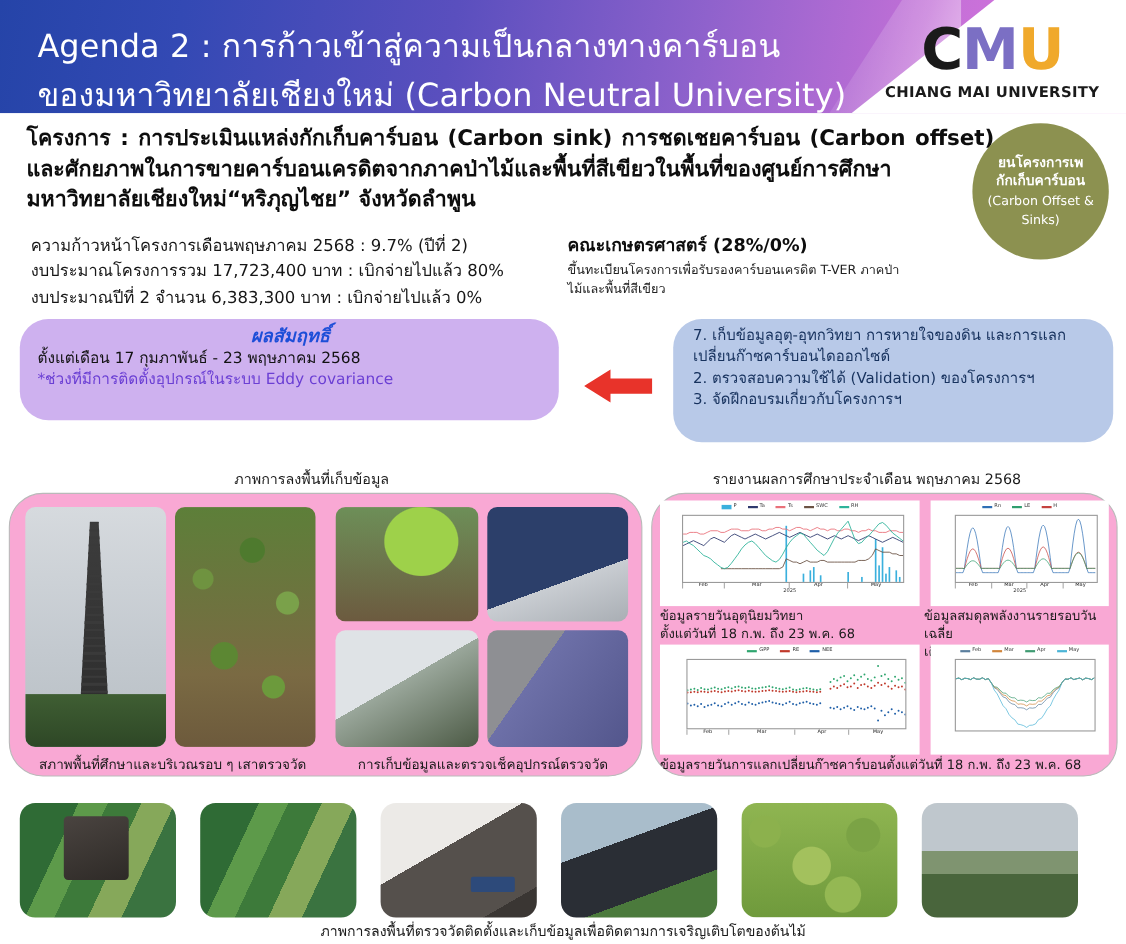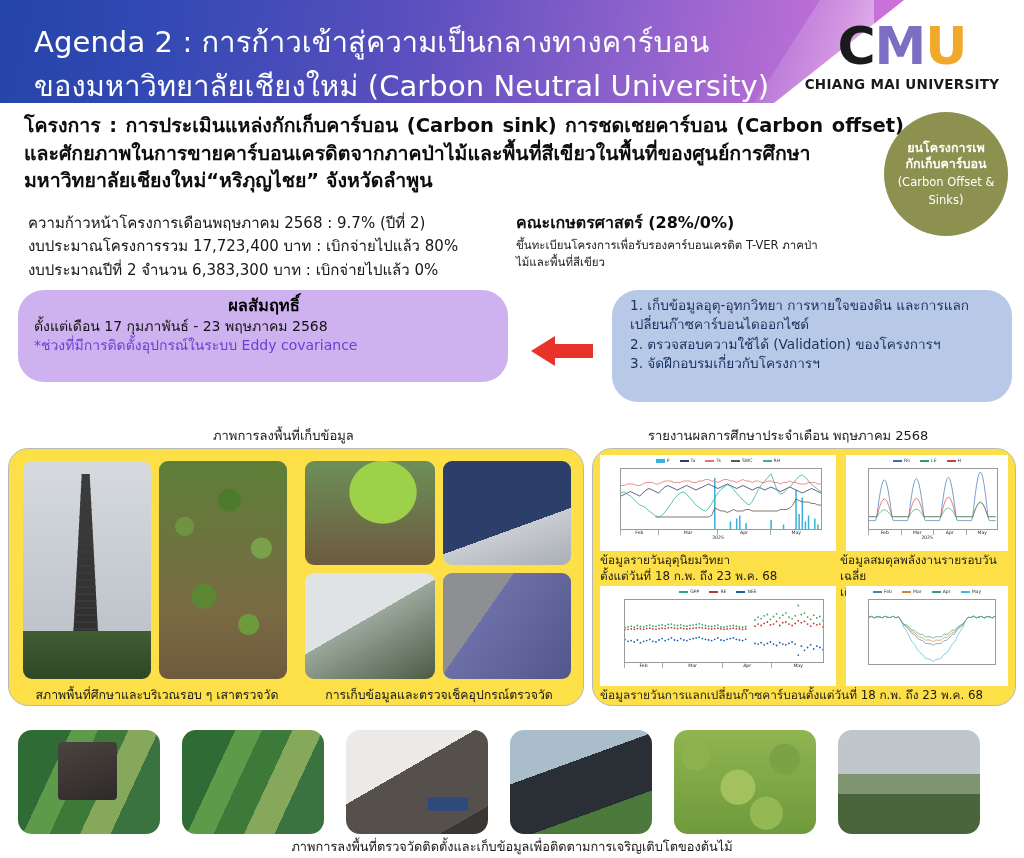--- a/index.html
+++ b/index.html
@@ -60,34 +60,34 @@
 
   
   .box-result {
     position:absolute; left:18px; top:290px; width:490px; height:92px;
     background:#ceb1ef; border-radius:26px; padding:6px 14px 6px 16px;
   }
   .box-activity {
     position:absolute; left:612px; top:290px; width:400px; height:112px;
     background:#b8c9e8; border-radius:26px; padding:6px 16px 6px 18px;
   }
-  .box-head { text-align:center; font-size:16.5px; font-weight:700; color:#000000; line-height:1.25; }
+  .box-head { text-align:center; font-size:16.5px; font-weight:700; color:#1d4ed8; line-height:1.25;font-style:italic; }
   .box-line { font-size:14px; line-height:1.38; color:#121212; }
   .box-line.accent { color:#6b3fd4; }
   .box-activity .box-line { font-size:13.6px; line-height:1.42; color:#17325e; }
 
   .arrow-left { position:absolute; left:531px; top:334px; width:62px; height:34px; }
 
   
   .cap-left-top { position:absolute; left:213px; top:425px; font-size:13px; color:#1a1a1a; }
   .cap-right-top { position:absolute; left:648px; top:425px; font-size:13px; color:#1a1a1a; }
 
   
   .panel {
-    position:absolute; border:1px solid #b9b9b9; border-radius:20px; background:#fde047;
+    position:absolute; border:1px solid #b9b9b9; border-radius:31px; background:#f9a8d4;
   }
   .panel-left { left:8px; top:448px; width:576px; height:258px; }
   .panel-right { left:592px; top:448px; width:424px; height:258px; }
 
   .ph { position:absolute; border-radius:9px; overflow:hidden; }
   .ph-cap { position:absolute; font-size:12.3px; color:#1a1a1a; text-align:center; }
 
   
   .sky  { background:linear-gradient(#d6dade,#c3c9cf 60%,#b8bfc4); }
   .forest { background:
@@ -193,21 +193,21 @@
   <div class="box-head">ผลสัมฤทธิ์</div>
   <div class="box-line">ตั้งแต่เดือน 17 กุมภาพันธ์ - 23 พฤษภาคม 2568</div>
   <div class="box-line accent">*ช่วงที่มีการติดตั้งอุปกรณ์ในระบบ Eddy covariance</div>
 </div>
 
 <svg class="arrow-left" viewBox="0 0 62 34">
   <polygon points="0,17 24,2 24,10 62,10 62,24 24,24 24,32" fill="#e8332a"></polygon>
 </svg>
 
 <div class="box-activity">
-  <div class="box-line">1. เก็บข้อมูลอุตุ-อุทกวิทยา การหายใจของดิน และการแลก</div>
+  <div class="box-line">7. เก็บข้อมูลอุตุ-อุทกวิทยา การหายใจของดิน และการแลก</div>
   <div class="box-line">เปลี่ยนก๊าซคาร์บอนไดออกไซด์</div>
   <div class="box-line">2. ตรวจสอบความใช้ได้ (Validation) ของโครงการฯ</div>
   <div class="box-line">3. จัดฝึกอบรมเกี่ยวกับโครงการฯ</div>
 </div>
 
 <div class="cap-left-top">ภาพการลงพื้นที่เก็บข้อมูล</div>
 <div class="cap-right-top">รายงานผลการศึกษาประจำเดือน พฤษภาคม 2568</div>
 
 <div class="panel panel-left">
   <div class="ph sky" style="left:14px;top:12px;width:128px;height:218px;">

